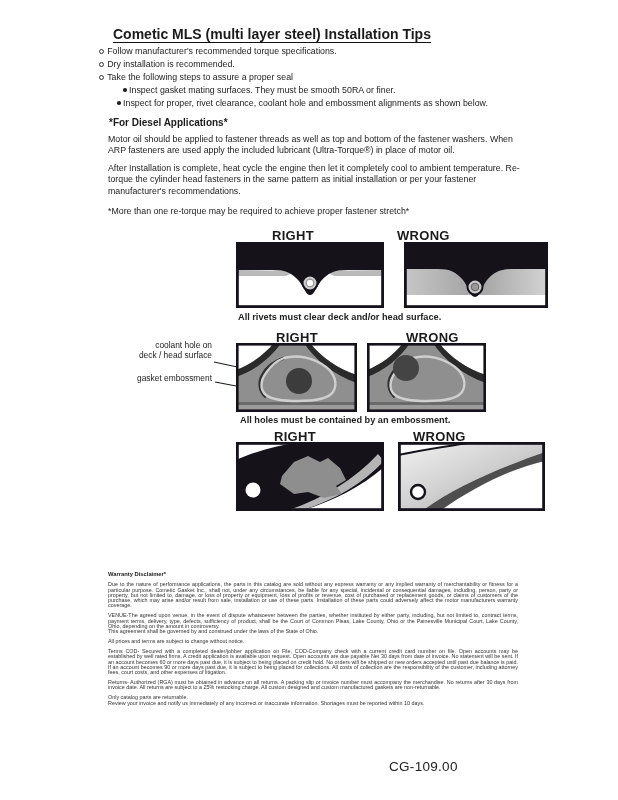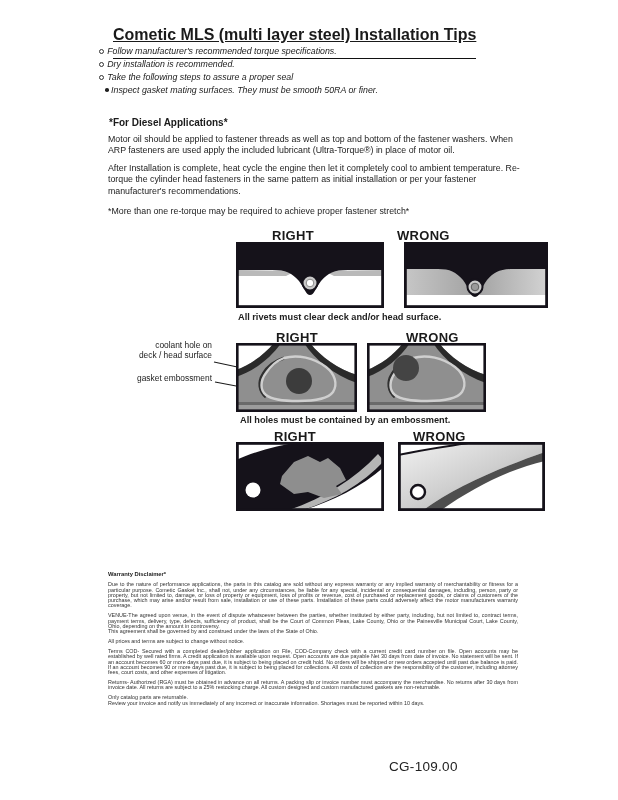--- a/index.html
+++ b/index.html
@@ -1,21 +1,21 @@
 <!DOCTYPE html>
 <html><head>
 <meta charset="utf-8">
 <style>
   html,body{margin:0;padding:0;background:#fff;}
   .page{position:relative;width:618px;height:800px;background:#ffffff;overflow:hidden;
         font-family:"Liberation Sans", sans-serif;color:#1a1a1a;}
   .abs{position:absolute;}
-  .title{font-size:16px;font-weight:bold;border-bottom:1.6px solid #111;padding-bottom:14px;white-space:nowrap;text-decoration:underline;}
+  .title{font-size:14px;font-weight:bold;border-bottom:1.6px solid #111;padding-bottom:0;white-space:nowrap;}
   .body-txt{font-size:8.8px;line-height:11.3px;color:#222;}
-  .bullet-row{display:flex;align-items:flex-start;font-size:8.8px;line-height:11px;color:#222;white-space:nowrap;font-style:italic;}
+  .bullet-row{display:flex;align-items:flex-start;font-size:8.8px;line-height:11px;color:#222;white-space:nowrap;}
   .marker-o{flex:0 0 auto;width:3.2px;height:3.2px;border:1px solid #333;border-radius:50%;margin:3px 3px 0 0;}
   .marker-f{flex:0 0 auto;width:3.6px;height:3.6px;background:#222;border-radius:50%;margin:3px 2.5px 0 0;}
   .section-h{font-size:10px;font-weight:bold;white-space:nowrap;}
   .fig-label{font-size:13px;font-weight:bold;letter-spacing:.3px;white-space:nowrap;text-align:right;}
   .caption{font-size:9.2px;font-weight:bold;line-height:11.5px;color:#222;white-space:nowrap;}
   .annot{font-size:8.4px;color:#222;text-align:right;line-height:10px;white-space:nowrap;}
   .fig-box{position:absolute;}
   .fig-box svg{display:block;}
   .warranty{width:410px;font-size:5.4px;line-height:5.3px;color:#333;text-align:justify;}
   .warranty p{margin:0 0 4.6px 0;}
@@ -35,23 +35,27 @@
     <span>Follow manufacturer's recommended torque specifications.</span>
   </div>
   <div class="abs bullet-row" style="left:99px;top:59px;">
     <span class="marker-o"></span>
     <span>Dry installation is recommended.</span>
   </div>
   <div class="abs bullet-row" style="left:99px;top:72px;">
     <span class="marker-o"></span>
     <span>Take the following steps to assure a proper seal</span>
   </div>
-  <div class="abs bullet-row" style="left:105px;top:85px;">
+  <div class="abs bullet-row" style="left:123px;top:85px;">
     <span class="marker-f"></span>
     <span>Inspect gasket mating surfaces.  They must be smooth 50RA or finer.</span>
+  </div>
+  <div class="abs bullet-row" style="left:117px;top:98px;">
+    <span class="marker-f"></span>
+    <span>Inspect for proper, rivet clearance, coolant hole and embossment alignments as shown below.</span>
   </div>
 
   <div class="abs section-h" style="left:109px;top:117px;">*For Diesel Applications*</div>
   <div class="abs body-txt" style="left:108px;top:134px;width:424px;">Motor oil should be applied to fastener threads as well as top and bottom of the fastener washers. When ARP fasteners are used apply the included lubricant (Ultra-Torque®) in place of motor oil.</div>
   <div class="abs body-txt" style="left:108px;top:163px;width:414px;">After Installation is complete, heat cycle the engine then let it completely cool to ambient temperature. Re-torque the cylinder head fasteners in the same pattern as initial installation or per your fastener manufacturer's recommendations.</div>
   <div class="abs body-txt" style="left:108px;top:206px;width:424px;">*More than one re-torque may be required to achieve proper fastener stretch*</div>
 
   <div class="abs fig-label" style="left:272px;top:228px;">RIGHT</div>
   <div class="abs fig-label" style="left:397px;top:228px;">WRONG</div>
 

